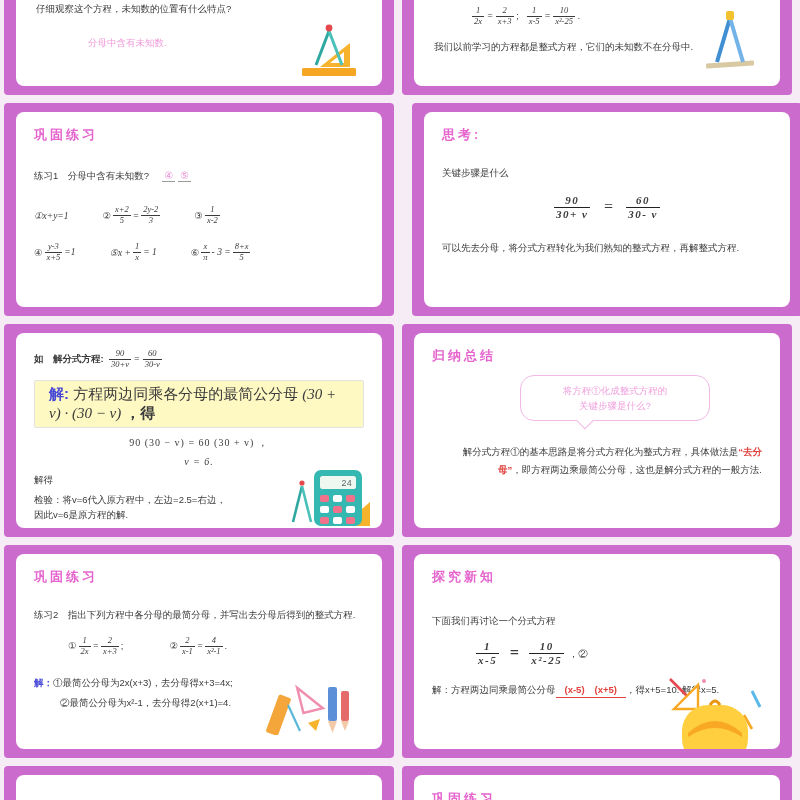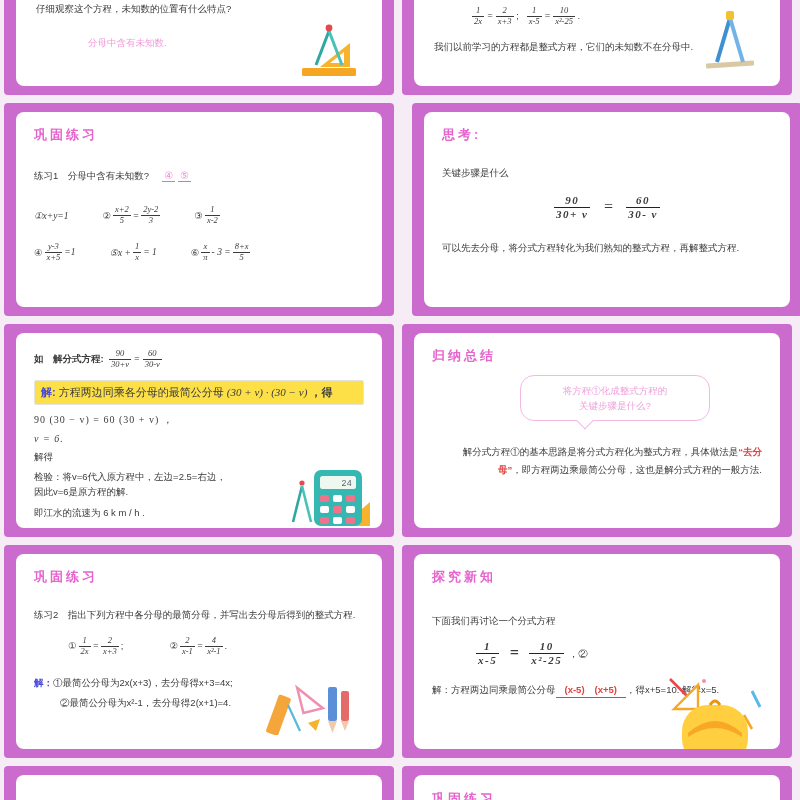--- a/index.html
+++ b/index.html
@@ -16,22 +16,22 @@
   .fr{display:inline-flex;flex-direction:column;text-align:center;vertical-align:middle;line-height:1.15;font-family:"Liberation Serif",serif;font-style:italic;font-size:8.5px;}
   .fr .nu{border-bottom:0.8px solid #3b3b3b;padding:0 2px;display:block;}
   .fr .de{display:block;padding:0 2px;}
   .fr.big{font-size:11px;font-weight:bold;letter-spacing:1.5px;}
   .fr.big .nu{border-bottom:1px solid #222;padding:0 5px;}
   .eqrow{display:flex;gap:34px;font-size:9.5px;align-items:center;}
   .eqitem{display:inline-flex;align-items:center;gap:2px;white-space:nowrap;}
   .ans-circ{color:#e98fd4;border-bottom:1.5px solid #9a9a9a;padding:0 2px;font-size:10px;}
   .blue{color:#4848d8;font-weight:bold;}
   .red{color:#e0423c;font-weight:bold;}
-  .sol-box{border:1px solid #e3e3e3;border-radius:2px;padding:4px 6px;font-size:11px;background:#fde047;}
-  .serif-line{font-family:"Liberation Serif",serif;font-size:10px;letter-spacing:1px;}
+  .sol-box{border:1px solid #e3e3e3;border-radius:2px;padding:4px 14px;font-size:15px;background:#fef9c3;}
+  .serif-line{font-family:"Liberation Serif",serif;text-align:center;font-size:10px;letter-spacing:1px;}
   .bubble{position:relative;border:1.5px solid #f2b9e6;border-radius:14px;color:#ef9fdd;padding:7px 0;text-align:center;font-size:9.5px;line-height:1.6;width:190px;margin-left:88px;background:#fff;}
   .bubble::after{content:"";position:absolute;left:58px;bottom:-7px;width:11px;height:11px;background:#fff;border-right:1.5px solid #f2b9e6;border-bottom:1.5px solid #f2b9e6;transform:rotate(45deg);}
   .center{text-align:center;}
   .icon-abs{position:absolute;}
   .red-ul-wrap{border-bottom:1.5px solid #e0423c;padding:0 4px;display:inline-block;}
   .red-ul-wrap .piece{color:#e0423c;font-weight:bold;padding:0 5px;}
 </style>
 </head>
 <body>
 

